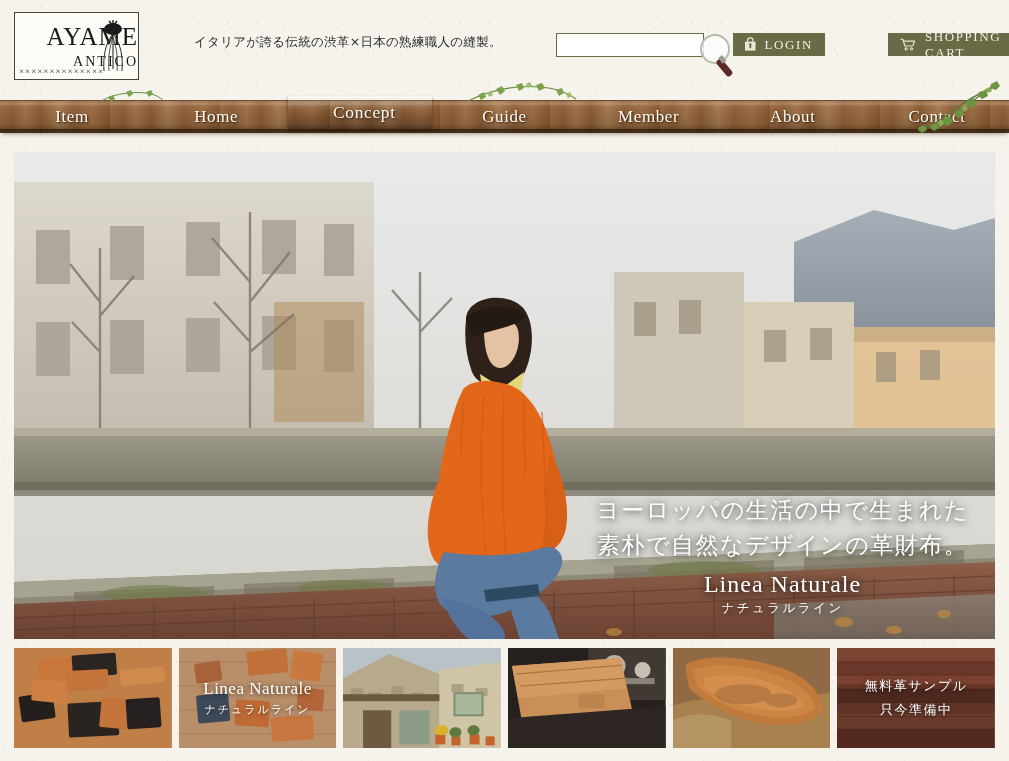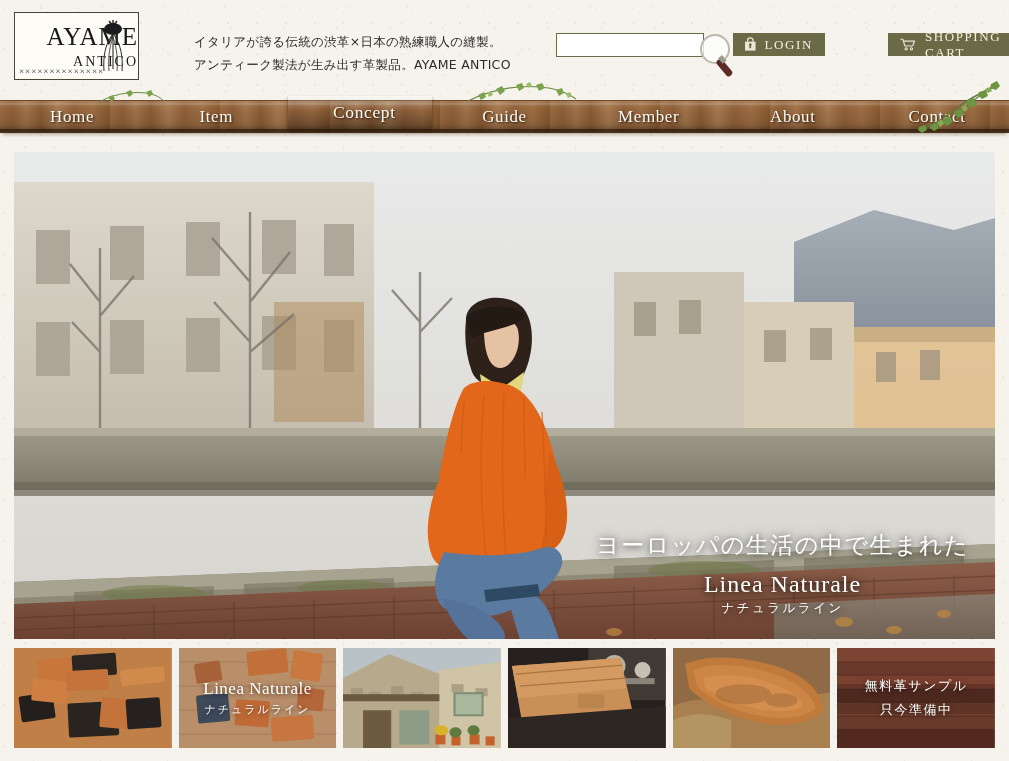--- a/index.html
+++ b/index.html
@@ -204,21 +204,20 @@
       <path d="M14 16 C7 26 5 38 6 52" stroke="#2a2a2a" stroke-width="1" fill="none"></path>
       <path d="M16 16 C23 26 25 38 24 52" stroke="#2a2a2a" stroke-width="1" fill="none"></path>
       <path d="M15 18 C11 30 10 40 11 52" stroke="#2a2a2a" stroke-width=".8" fill="none"></path>
       <path d="M15 18 C19 30 20 40 19 52" stroke="#2a2a2a" stroke-width=".8" fill="none"></path>
     </svg>
     <div class="logo-stitch">××××××××××××××</div>
   </div>
 
   <div class="tagline">
     <div>イタリアが誇る伝統の渋革×日本の熟練職人の縫製。</div>
-    <div>アンティーク製法が生み出す革製品。AYAME ANTICO</div>
   </div>
 
   <div class="search-wrap">
     <input class="search-input" type="text" placeholder="" style="">
     <svg class="magnifier" viewBox="0 0 48 50">
       <circle cx="21" cy="19" r="14" fill="#ffffff" fill-opacity=".72" stroke="#b9b9ae" stroke-width="2"></circle>
       <circle cx="21" cy="19" r="11" fill="none" stroke="#ffffff" stroke-width="1" stroke-opacity=".9"></circle>
       <rect x="27" y="28" width="7" height="20" rx="3" transform="rotate(-40 30 38)" fill="#5d2b25"></rect>
       <rect x="25.5" y="26" width="5" height="7" transform="rotate(-40 28 29)" fill="#9a9a90"></rect>
     </svg>
@@ -243,24 +242,24 @@
     </svg>
     <span class="lbl">SHOPPING CART</span>
   </div>
 </div>
 
 <div class="navwrap">
   <div class="navbar"></div>
 
   <ul class="navlist">
     <li>
-        <span>Home</span>
+        <span>Item</span>
       </li>
     <li>
-        <span>Item</span>
+        <span>Home</span>
       </li>
     <li class="active">
         <span>Concept</span>
       </li>
     <li>
         <span>Guide</span>
       </li>
     <li>
         <span>Member</span>
       </li>
@@ -469,20 +468,21 @@
       <path d="M498 600 C500 610 516 616 534 616 C548 616 556 610 556 602z" fill="#b8aa90"></path>
 
       <path d="M472 498 C478 520 486 540 492 552 L508 546 C500 530 494 512 490 496z" fill="#55739a"></path>
 
       <path d="M470 438 L524 432 L526 444 L472 450z" fill="#2e4a63"></path>
     </g>
   </svg>
 
   <div class="hero-text">
     <div class="hero-l1">ヨーロッパの生活の中で生まれた</div>
+    <div class="hero-l2">素朴で自然なデザインの革財布。</div>
     <div class="hero-brand">Linea Naturale</div>
     <div class="hero-brand-jp">ナチュラルライン</div>
   </div>
 </div>
 
 <div class="thumbs">
 
   <div class="thumb">
     <svg viewBox="0 0 157 100" preserveAspectRatio="none">
       <rect width="157" height="100" fill="#b5743f"></rect>

